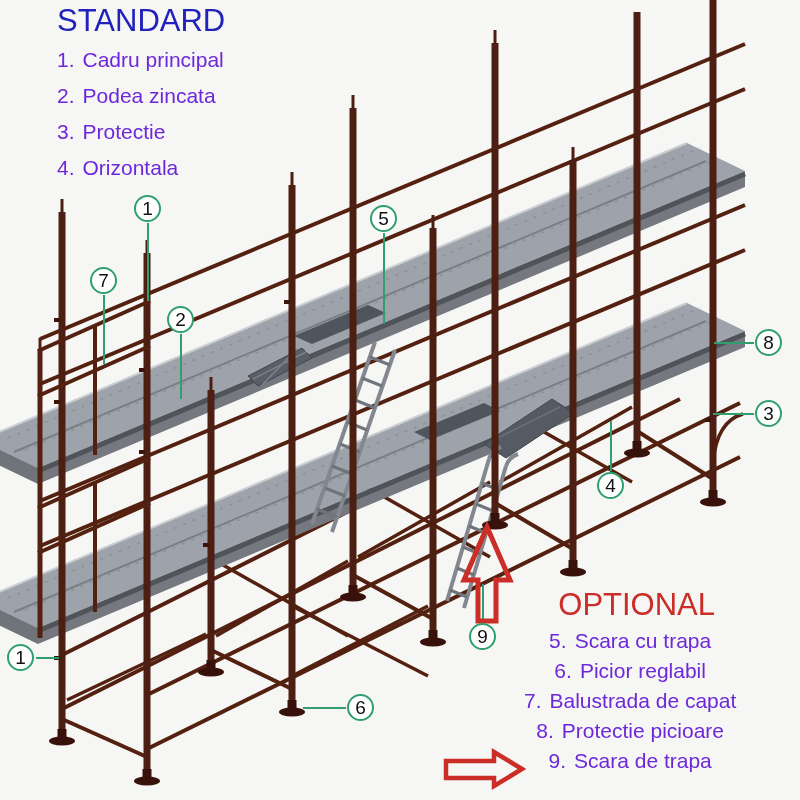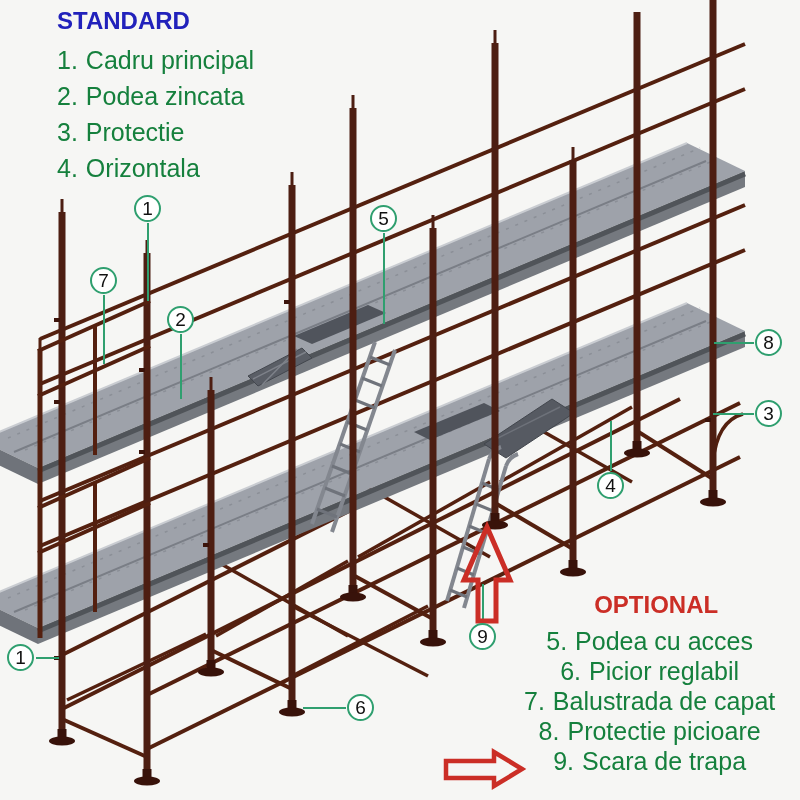--- a/index.html
+++ b/index.html
@@ -3,23 +3,23 @@
 <meta charset="utf-8">
 <style>
   html,body{margin:0;padding:0;}
   body{width:800px;height:800px;overflow:hidden;background:#f6f6f4;
        font-family:"Liberation Sans", sans-serif;}
   .stage{position:relative;width:800px;height:800px;background:#f6f6f4;}
   .stage > svg{position:absolute;left:0;top:0;z-index:1;}
 
   
   .legend{position:absolute;z-index:3;}
-  .legend .heading{font-weight:bold;font-size:24px;letter-spacing:0px;line-height:34px;}
+  .legend .heading{font-weight:normal;font-size:31px;letter-spacing:0px;line-height:34px;}
   .legend ol{list-style:none;margin:4px 0 0 0;padding:0;}
-  .legend li{font-size:25px;color:#15803d;white-space:nowrap;}
+  .legend li{font-size:21px;color:#6d28d9;white-space:nowrap;}
   .legend .num{display:inline-block;}
   .legend .lbl{display:inline-block;margin-left:8px;}
   #standard-legend{left:57px;top:4px;}
   #standard-legend .heading{color:#2121bb;}
   #standard-legend li{line-height:36px;}
   #optional-legend{left:524px;top:588px;text-align:center;}
   #optional-legend .heading{color:#cb2e26;margin-left:13px;}
   #optional-legend li{line-height:30px;}
 
   
@@ -245,21 +245,21 @@
       <li><span class="num">1.</span><span class="lbl">Cadru principal</span></li>
       <li><span class="num">2.</span><span class="lbl">Podea zincata</span></li>
       <li><span class="num">3.</span><span class="lbl">Protectie</span></li>
       <li><span class="num">4.</span><span class="lbl">Orizontala</span></li>
     </ol>
   </div>
 
   <div class="legend" id="optional-legend">
     <div class="heading">OPTIONAL</div>
     <ol>
-      <li><span class="num">5.</span><span class="lbl">Podea cu acces</span></li>
+      <li><span class="num">5.</span><span class="lbl">Scara cu trapa</span></li>
       <li><span class="num">6.</span><span class="lbl">Picior reglabil</span></li>
       <li><span class="num">7.</span><span class="lbl">Balustrada de capat</span></li>
       <li><span class="num">8.</span><span class="lbl">Protectie picioare</span></li>
       <li><span class="num">9.</span><span class="lbl">Scara de trapa</span></li>
     </ol>
   </div>
 
 </div>
 
 </body></html>

